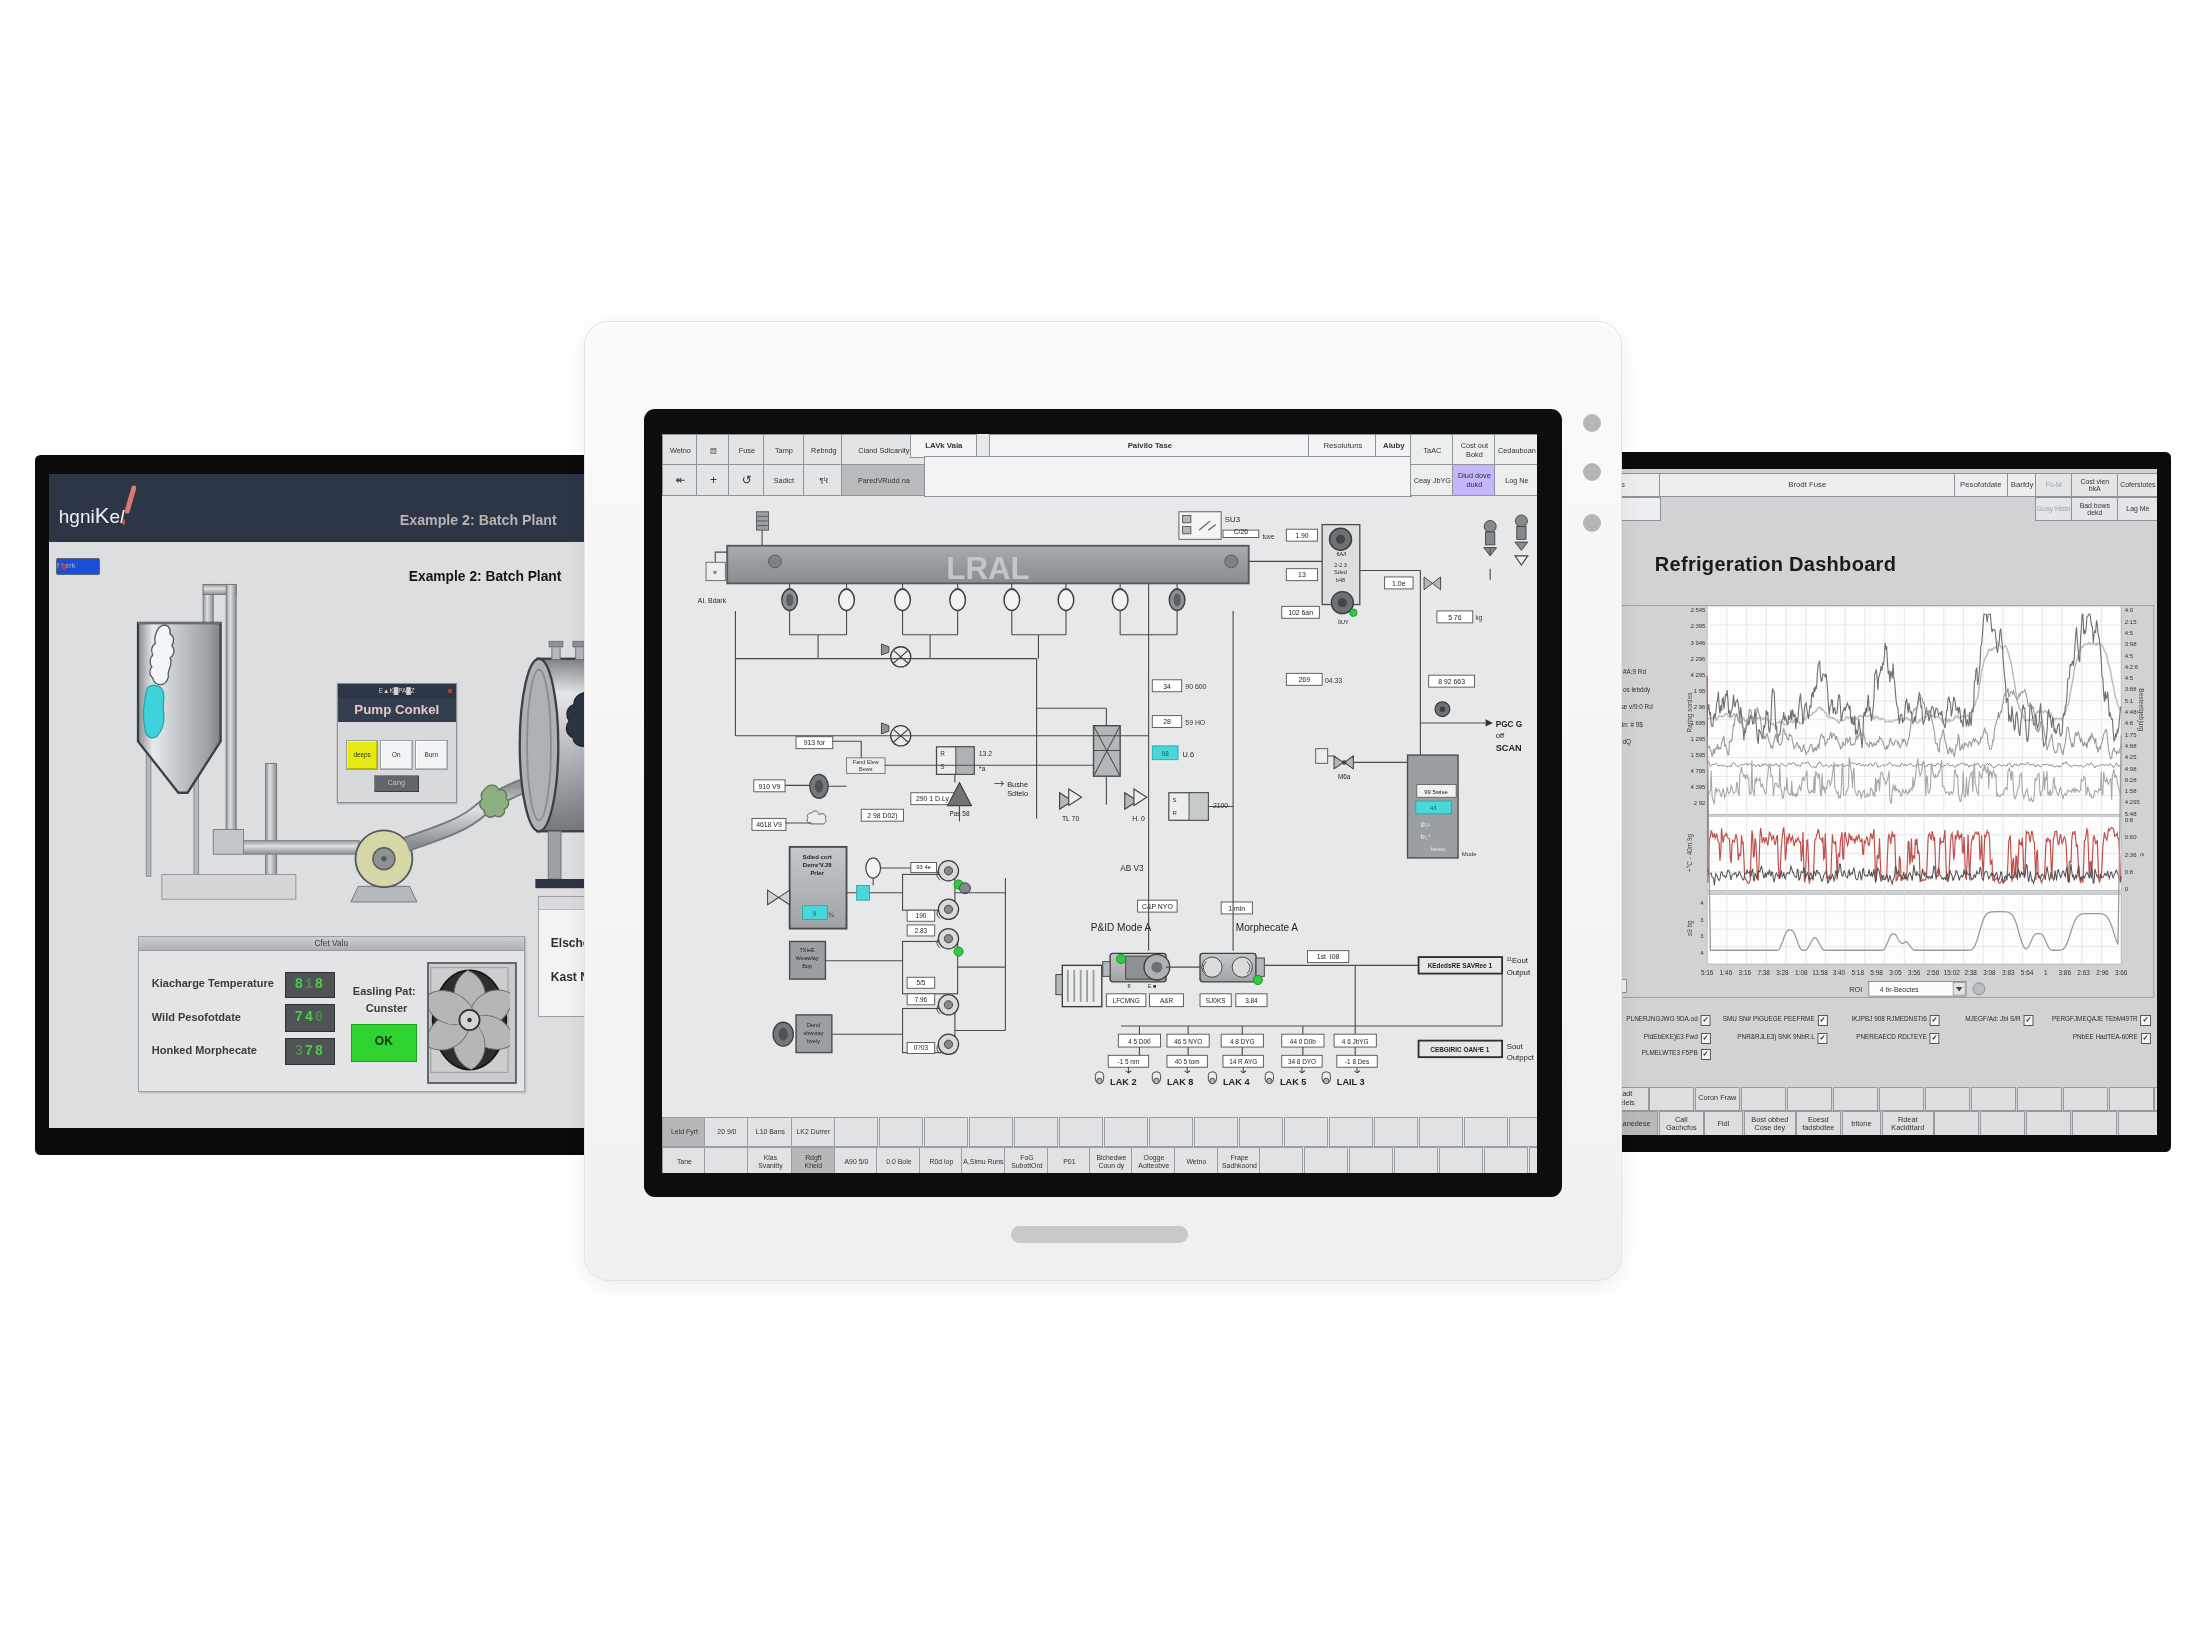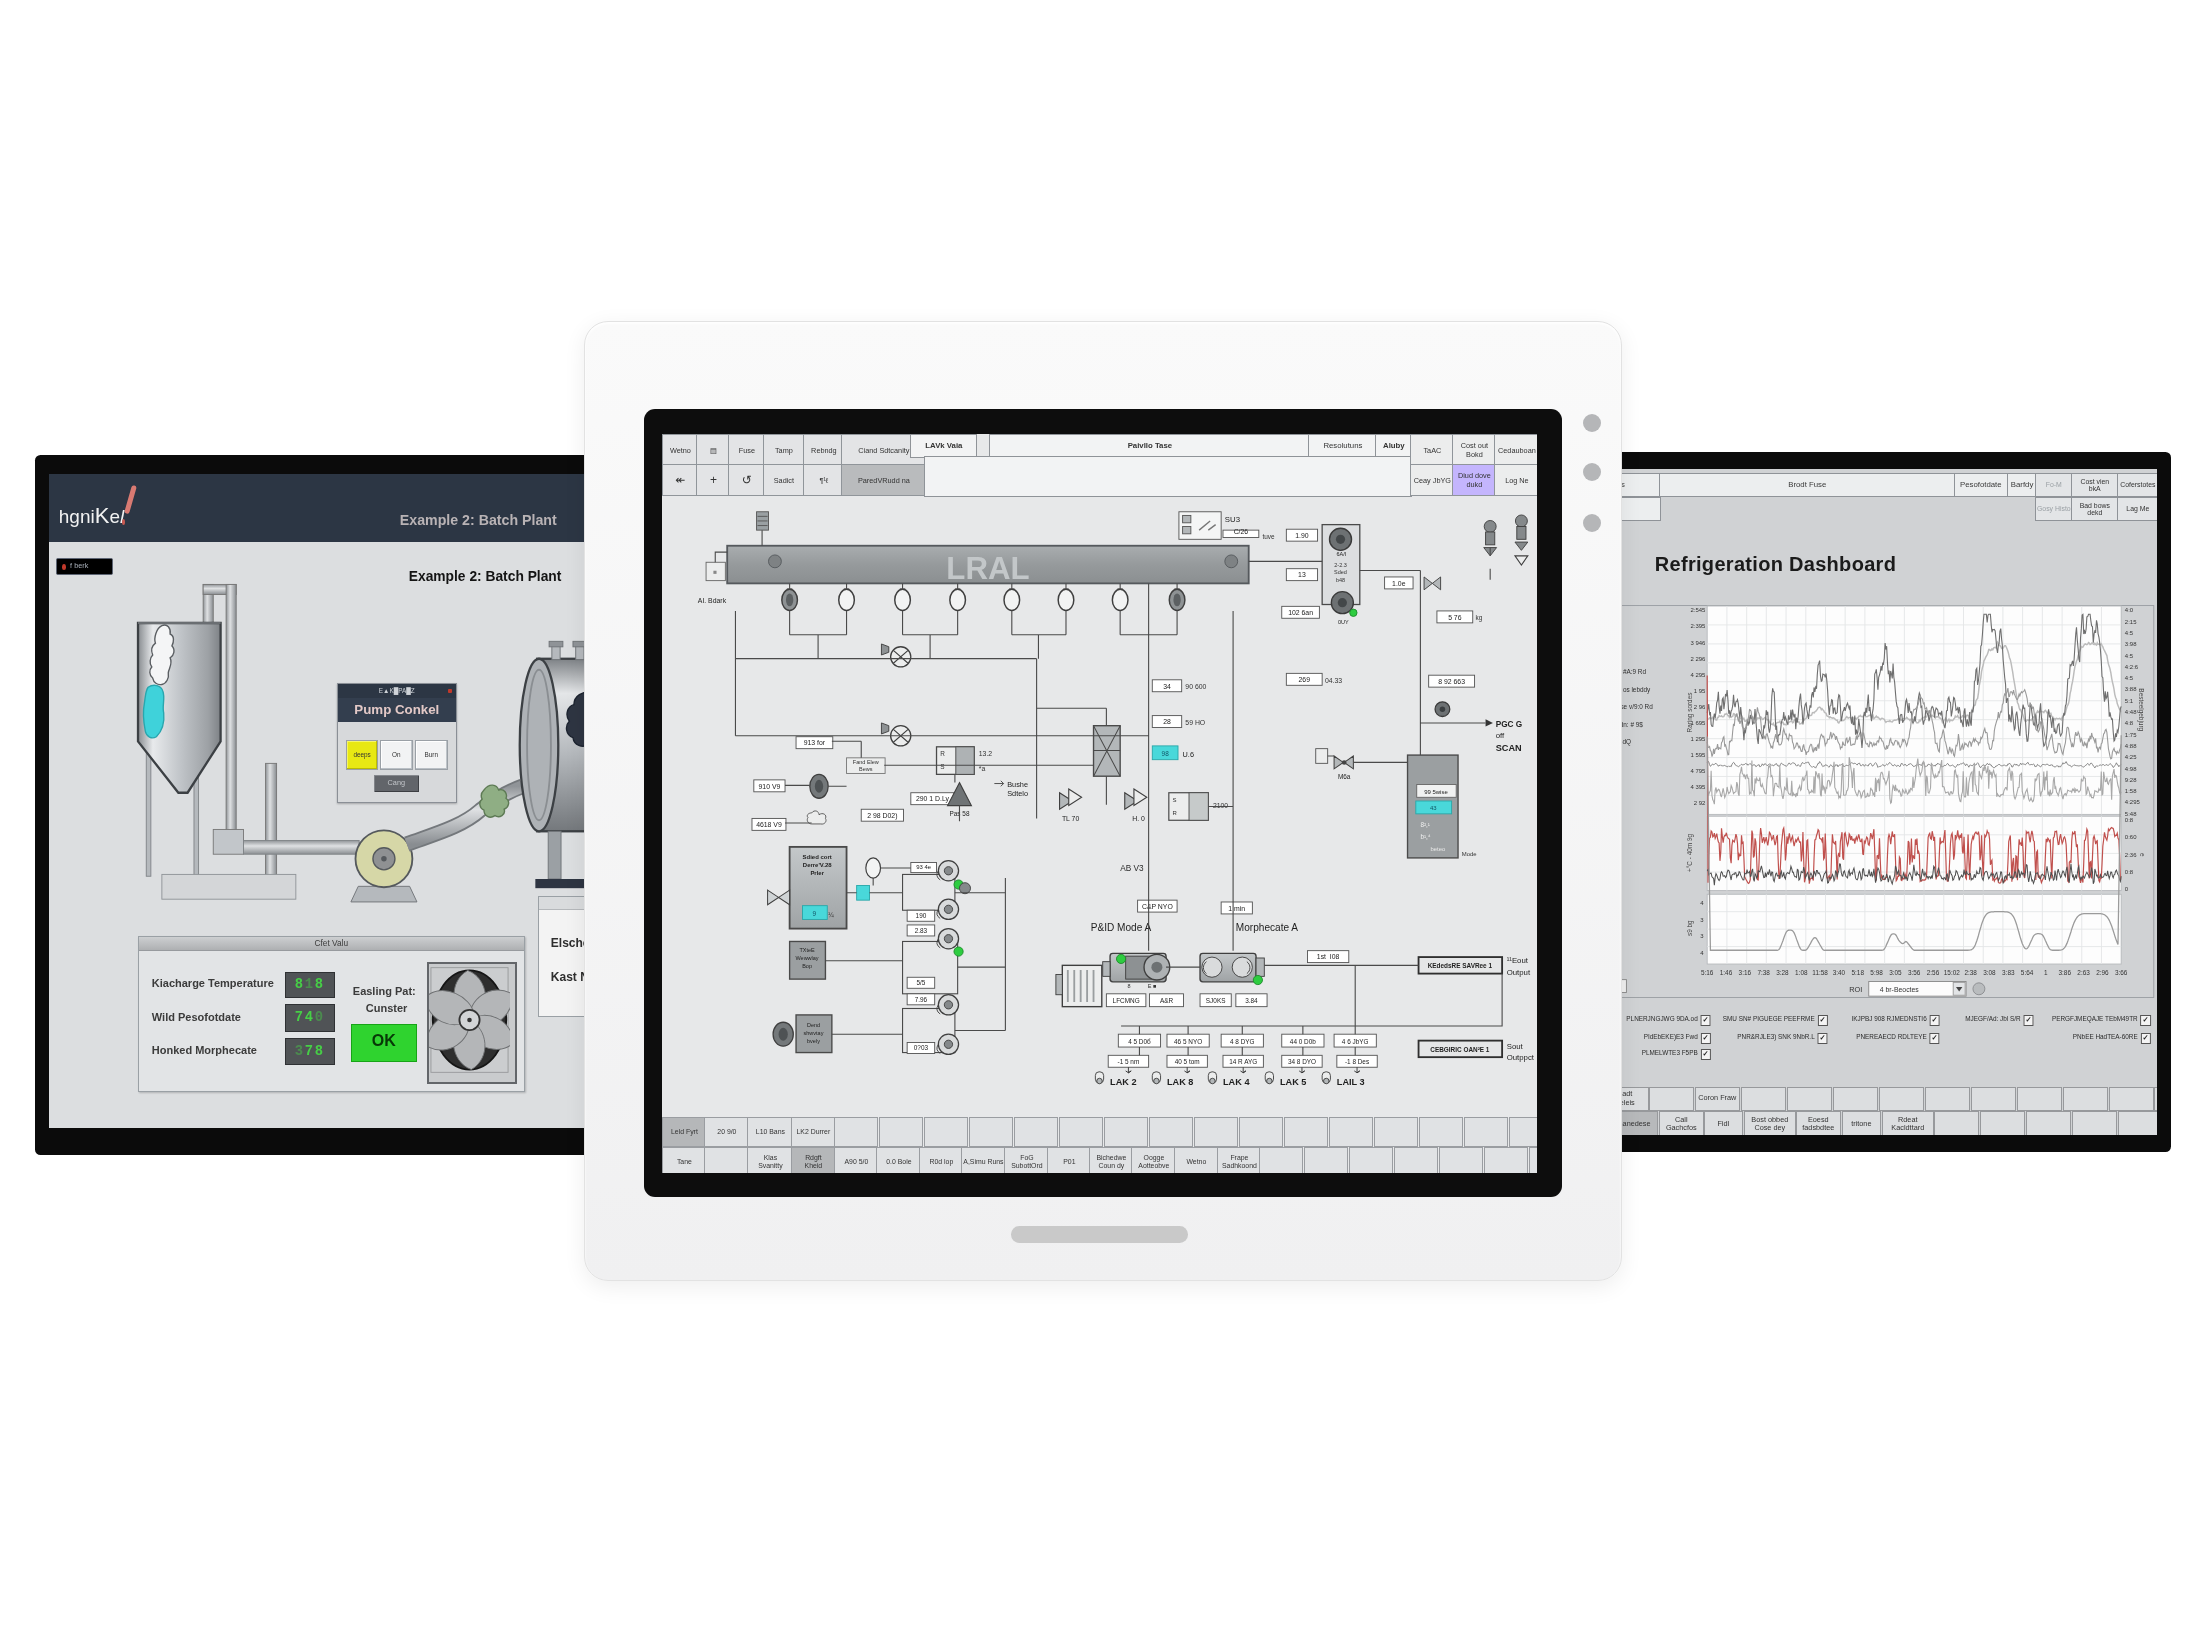--- a/index.html
+++ b/index.html
@@ -6,39 +6,39 @@
 body{font-family:"Liberation Sans",sans-serif;position:relative}
 .abs{position:absolute}
 
 #lm{left:35px;top:455px;width:571px;height:700px;background:#0b0b0b;border-radius:5.5px}
 #lm-screen{left:13.8px;top:19px;width:557px;height:654px;background:#dcdee0;overflow:hidden}
 #lm-head{left:0;top:0;width:557px;height:68px;background:#2c3644}
 #lm-logo{left:10px;top:29px;font-size:19px;color:#f2f2f2;letter-spacing:0px;font-weight:400}
 #lm-slash{left:79px;top:11px;width:4.6px;height:29px;background:#d97a72;transform:rotate(16deg);border-radius:2.8px}
 #lm-dot{left:73px;top:45px;width:3.7px;height:6.4px;background:#c85a52;border-radius:50%}
 #lm-ht{left:351px;top:38px;font-size:14.2px;font-weight:bold;color:#b9b3b5}
-#lm-btn{left:7.3px;top:84px;width:42px;height:14.7px;background:#000000;border:0.9px solid #5d6574;border-radius:1.8px;color:#a9b0ba;font-size:7.3px;line-height:14.7px;padding-left:13px}
+#lm-btn{left:7.3px;top:84px;width:42px;height:14.7px;background:#1d4ed8;border:0.9px solid #5d6574;border-radius:1.8px;color:#a9b0ba;font-size:7.3px;line-height:14.7px;}
 #lm-btn i{position:absolute;left:4.6px;top:4.6px;width:4.6px;height:6.4px;background:#c0392b;border-radius:50% 50% 50% 50%/60% 60% 40% 40%}
 #lm-t2{left:360px;top:95px;font-size:13.8px;font-weight:bold;color:#141414}
 
 #pw{left:288px;top:209px;width:118px;height:118px;background:#d7d9db;border:0.9px solid #8a8f96;box-shadow:0 0.9px 1.8px rgba(0,0,0,.25)}
 #pw-tb{left:0;top:0;width:118px;height:13.8px;background:#2c3644;color:#cfd3d8;font-size:6.4px;text-align:center;line-height:13.8px}
 #pw-x{right:3.7px;top:4.6px;width:4.6px;height:4.6px;background:#c0392b;border-radius:0.9px}
 #pw-band{left:0;top:13.8px;width:118px;height:24px;background:#333e4e;color:#e3c9c7;font-size:13.3px;font-weight:bold;text-align:center;line-height:24px}
 .pwb{top:56px;height:27.5px;border:0.9px solid #9aa0a6;background:#f2f3f4;font-size:6.4px;color:#333;text-align:center;line-height:27.5px;box-shadow:inset -0.9px -0.9px 0 #b9bfc5,inset 0.9px 0.9px 0 #fff}
 #pw-y{left:8.3px;width:30px;background:#e8e813;box-shadow:inset -0.9px -0.9px 0 #b9b905,inset 0.9px 0.9px 0 #f6f66a}
 #pw-on{left:42px;width:31px}
 #pw-bu{left:77px;width:31px}
 #pw-ca{left:36px;top:91px;width:45px;height:16.5px;background:#62656a;color:#c3c6ca;font-size:7.3px;text-align:center;line-height:16.5px;box-shadow:inset 0.9px 0.9px 0 #85888d,inset -0.9px -0.9px 0 #3c3e42}
 
 #bp{left:89px;top:462px;width:385px;height:154px;background:#e2e4e6;border:0.9px solid #9aa0a5;box-shadow:0.9px 0.9px 1.8px rgba(0,0,0,.2)}
 #bp-head{left:0;top:0;width:385px;height:13px;background:linear-gradient(#cdcfd1,#aeb0b2);color:#3c3c3c;font-size:8.3px;text-align:center;line-height:13px;border-bottom:0.9px solid #979a9e}
 .bp-lab{font-size:11px;font-weight:bold;color:#3b3b3b}
 .led{width:48px;background:#505356;border:0.9px solid #2f3134;color:#46cf46;font-family:"Liberation Mono",monospace;font-weight:bold;font-size:13.8px;text-align:center;letter-spacing:1.8px}
-#ok{left:212px;top:87px;width:64px;height:36px;background:#2fd32f;border:1.8px solid #17a417;color:#073807;font-weight:bold;font-size:16px;text-align:center;line-height:32px}
+#ok{left:212px;top:87px;width:64px;height:36px;background:#2fd32f;border:1.8px solid #17a417;color:#073807;font-weight:bold;font-size:12px;text-align:center;line-height:32px}
 #fanbox{left:288px;top:25px;width:86px;height:118px;background:#c9cbcd;border:2.8px solid #63666a}
 
 #sp{left:489px;top:422px;width:110px;height:119px;background:#f3f3f3;border:0.9px solid #9aa0a5}
 #sp-h{left:0;top:0;width:110px;height:12px;background:#d9dbdd;border-bottom:0.9px solid #b5b8bb}
 .sp-t{font-size:12px;font-weight:bold;color:#2e2e2e}
 
 #rm{left:1561px;top:452px;width:610px;height:700px;background:#0b0b0b;border-radius:5.5px}
 #rm-screen{left:13.8px;top:16.5px;width:582px;height:666px;background:#d0d2d4;overflow:hidden}
 .rtb{position:absolute;background:#eceeef;border:0.9px solid #8f9398;font-size:7.8px;color:#3a3a3a;text-align:center;overflow:hidden}
 .rgb{position:absolute;background:#e3e5e7;border:0.9px solid #8f9398;font-size:6.9px;color:#333;text-align:center;display:flex;align-items:center;justify-content:center;line-height:1.05;overflow:hidden}

